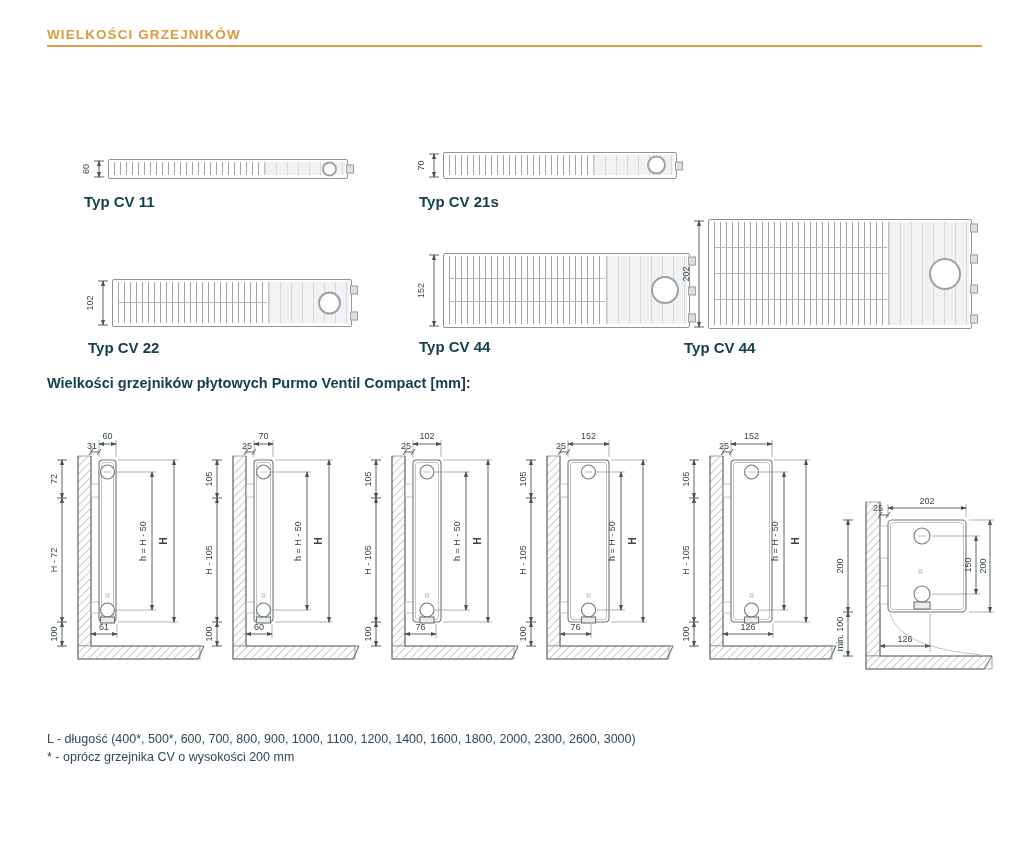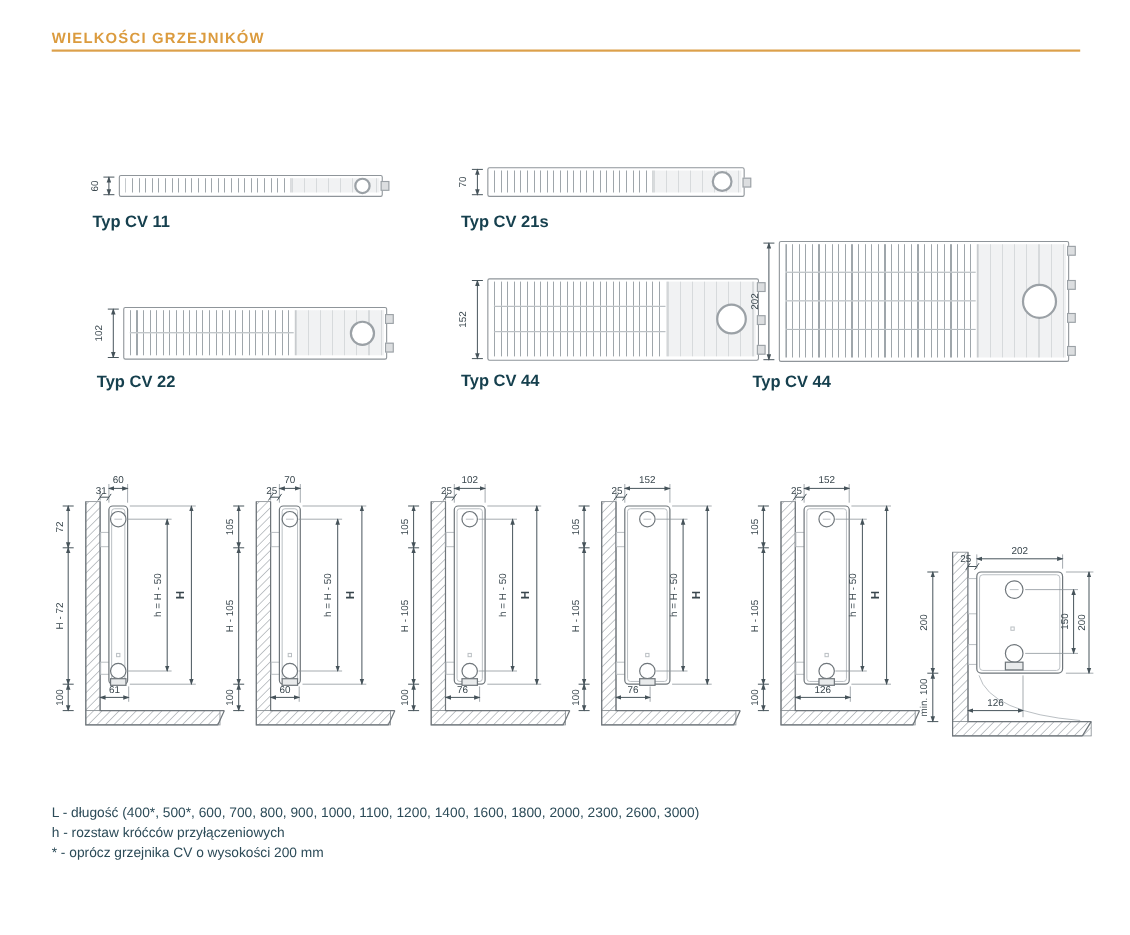--- a/index.html
+++ b/index.html
@@ -162,20 +162,21 @@
         </div>
         <span class="cs-stub" style="top:7%;"></span>
         <span class="cs-stub" style="top:36%;"></span>
         <span class="cs-stub" style="top:64%;"></span>
         <span class="cs-stub" style="top:92%;"></span>
       </div>
     </div>
     <div class="cs-type" style="margin-top:10px;">Typ CV 44</div>
   </div>
 
+  <div class="section-heading">Wielkości grzejników płytowych Purmo Ventil Compact [mm]:</div>
 
   <div class="slot sideview-slot" style="left:48px;top:426px;"><svg width="166" height="252" viewBox="0 0 166 252">
         <rect class="hatched" x="30" y="30" width="13" height="190"></rect>
         <rect class="hatched" x="30" y="220" width="122" height="13"></rect>
         <path class="ln" d="M30 30 V233 H150 M43 30 V220 H156 M150 233 L156 220"></path>
         <rect class="ln2 f-light" x="43.5" y="58" width="8" height="13"></rect>
         <rect class="ln2 f-light" x="43.5" y="176" width="8" height="11"></rect>
         <rect class="ln f-white" x="51" y="34" width="17" height="162" rx="3.5"></rect>
         <rect class="ln2" x="53.5" y="36.5" width="12" height="157" rx="2.5"></rect>
         <circle class="ln f-white" cx="59.5" cy="46" r="7"></circle>
@@ -366,17 +367,16 @@
       <text class="dt" text-anchor="middle" transform="rotate(-90 139 71)" x="139" y="71">150</text>
       <text class="dt" text-anchor="middle" transform="rotate(-90 154 72)" x="154" y="72">200</text>
       <text class="dt" text-anchor="middle" transform="rotate(-90 11 72)" x="11" y="72">200</text>
       <text class="dt" text-anchor="middle" transform="rotate(-90 11 140)" x="11" y="140">min. 100</text>
       <text class="dt" text-anchor="middle" x="73" y="148">126</text>
     </svg>
   </div>
 
   <div class="footnotes">
     <div>L - długość (400*, 500*, 600, 700, 800, 900, 1000, 1100, 1200, 1400, 1600, 1800, 2000, 2300, 2600, 3000)</div>
-    <div>h - rozstaw króćców przyłączeniowych</div>
     <div>* - oprócz grzejnika CV o wysokości 200 mm</div>
   </div>
 
 </div>
 
 </body></html>

